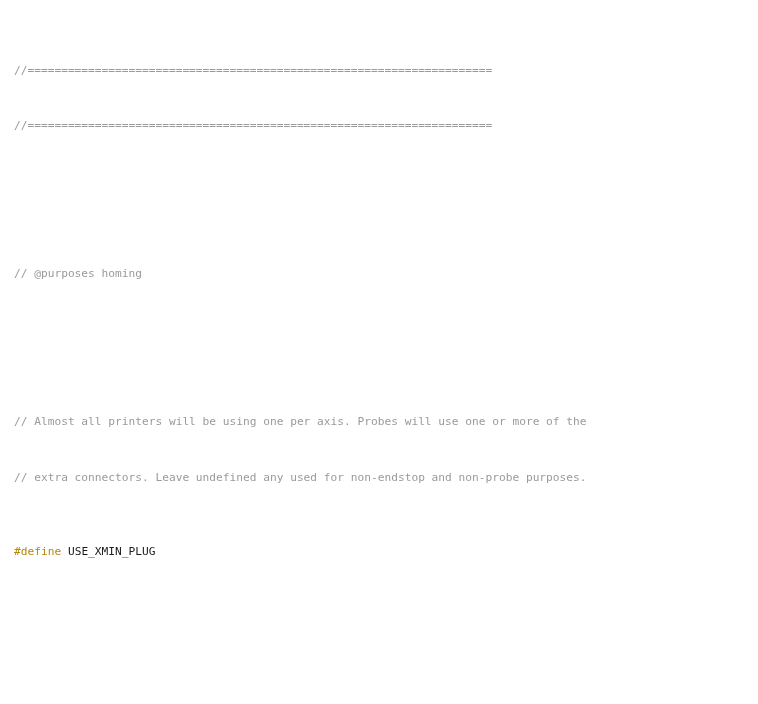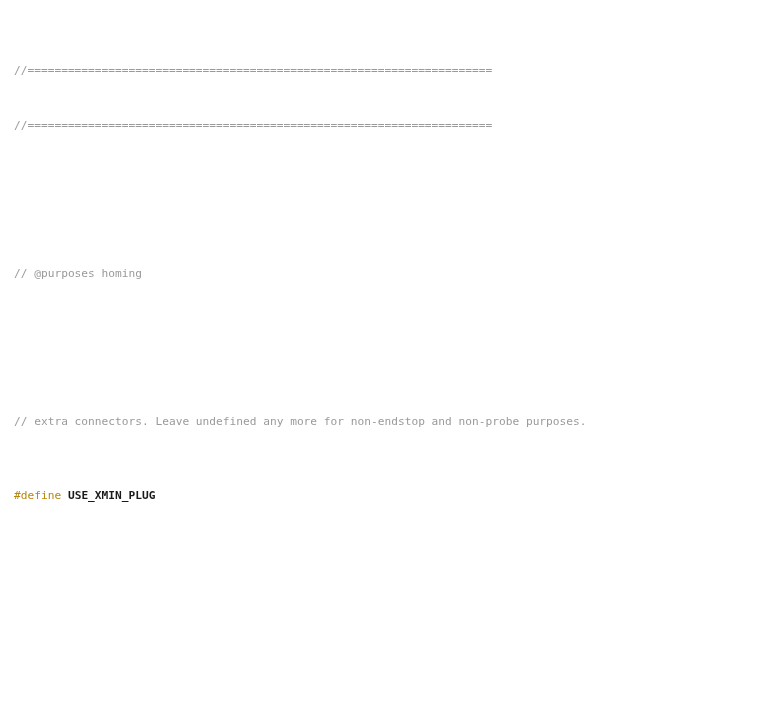--- a/index.html
+++ b/index.html
@@ -19,38 +19,39 @@
     line-height: 18.5px;
     white-space: pre;
     letter-spacing: 0px;
   }
   .line {
     height: 18.5px;
     white-space: pre;
   }
   .cmt     { color: #9a9a9a; }
   .pre     { color: #b8860b; }
-  .ident   { color: #1a1a1a; font-weight: bold; }
+  .ident   { color: #1a1a1a; font-weight: normal; }
   .plain   { color: #333333; }
 </style>
 </head>
 <body>
 
 <div id="code">
 
   <div class="line"><span class="cmt">//=====================================================================</span></div>
   <div class="line"><span class="cmt">//=====================================================================</span></div>
 
   <div class="line"> </div>
 
   <div class="line"><span class="cmt">// @purposes homing</span></div>
 
   <div class="line"> </div>
 
-  <div class="line"><span class="cmt">// extra connectors. Leave undefined any more for non-endstop and non-probe purposes.</span></div>
+  <div class="line"><span class="cmt">// Almost all printers will be using one per axis. Probes will use one or more of the</span></div>
+  <div class="line"><span class="cmt">// extra connectors. Leave undefined any used for non-endstop and non-probe purposes.</span></div>
 
   <div class="line"><span class="pre">#define</span><span class="plain"> </span><span class="ident">USE_XMIN_PLUG</span></div>
   
   
   
   
   
 
   
 

